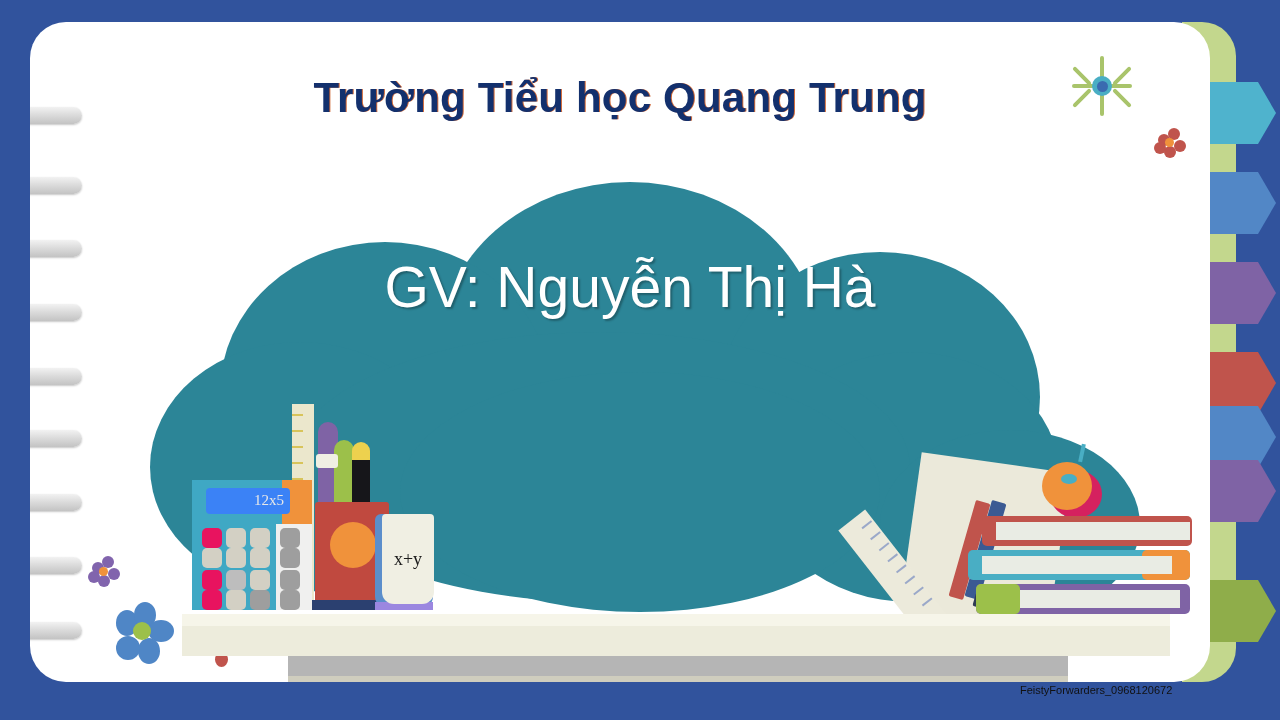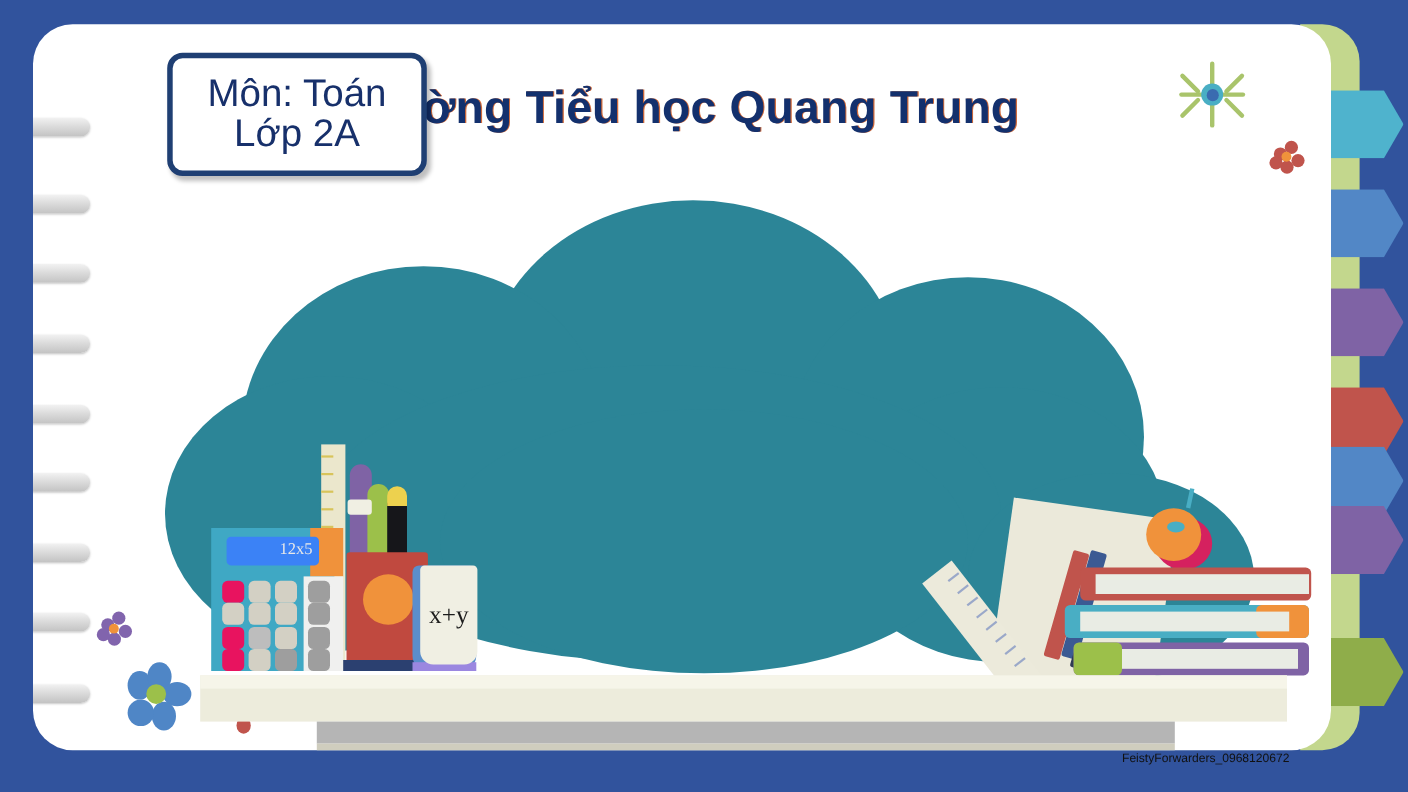--- a/index.html
+++ b/index.html
@@ -82,21 +82,21 @@
   .calc-gray{position:absolute;left:246px;top:502px;width:36px;height:86px;background:#f0f0ef;}
   .key{position:absolute;width:20px;height:20px;border-radius:5px;}
   .ruler{position:absolute;left:262px;top:382px;width:22px;height:206px;background:#ebe7cc;}
   .ruler i{position:absolute;left:0;width:11px;height:2px;background:#d8c45a;}
   .cup{position:absolute;left:285px;top:480px;width:74px;height:108px;background:#c0493f;border-radius:3px 3px 6px 6px;}
   .cup-dot{position:absolute;left:300px;top:500px;width:46px;height:46px;border-radius:50%;background:#f0923b;}
   .pen{position:absolute;border-radius:3px;}
   .mug{position:absolute;left:345px;top:492px;width:58px;height:96px;background:#5b8ecb;border-radius:6px 6px 14px 14px;}
   .mug-face{position:absolute;left:352px;top:492px;width:52px;height:90px;background:#f0efe3;border-radius:4px 4px 12px 12px;
     display:flex;align-items:center;justify-content:center;}
-  .mug-face span{font-family:"Liberation Serif",serif;font-size:23px;color:#1b1b1b;}
+  .mug-face span{font-family:"Liberation Serif",serif;font-size:18px;color:#1b1b1b;}
   .mug-base{position:absolute;left:345px;top:580px;width:58px;height:8px;background:#9b87e0;}
   .cup-base{position:absolute;left:282px;top:578px;width:80px;height:10px;background:#2b4070;}
 
   
   .book{position:absolute;border-radius:5px;}
   .book-page{position:absolute;background:#e9ece4;}
   .apple{position:absolute;border-radius:50%;}
   .ruler2{position:absolute;left:886px;top:470px;width:34px;height:132px;background:#eceadb;
     transform:rotate(-38deg);transform-origin:50% 100%;}
   .ruler2 i{position:absolute;right:2px;width:12px;height:2px;background:#9aa8c9;}
@@ -282,23 +282,20 @@
     <div class="book-page" style="left:990px;top:568px;width:160px;height:18px;"></div>
 
     <div class="desk-top"></div>
     <div class="desk-top2"></div>
     <div class="desk-band1"></div>
     <div class="desk-band2"></div>
 
     <div class="school">Trường Tiểu học Quang Trung</div>
 
     <div class="title-block">
-    </div>
-
-    <div class="subject-box">
-      <div>Môn: Toán</div>
-      <div>Lớp 2A</div>
-    </div>
+      <div class="l4">GV: Nguyễn Thị Hà</div>
+    </div>
+
 
   </div>
 
   <div class="watermark">FeistyForwarders_0968120672</div>
 </div>
 
 </body></html>

